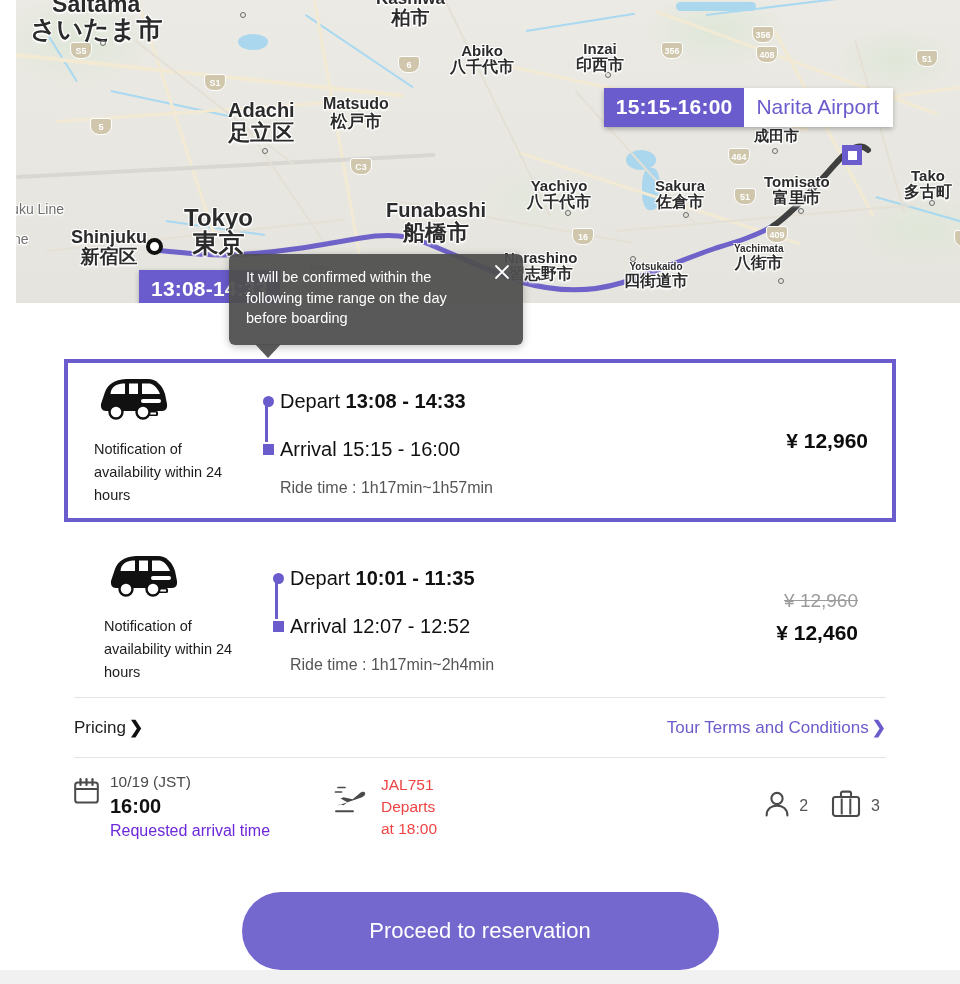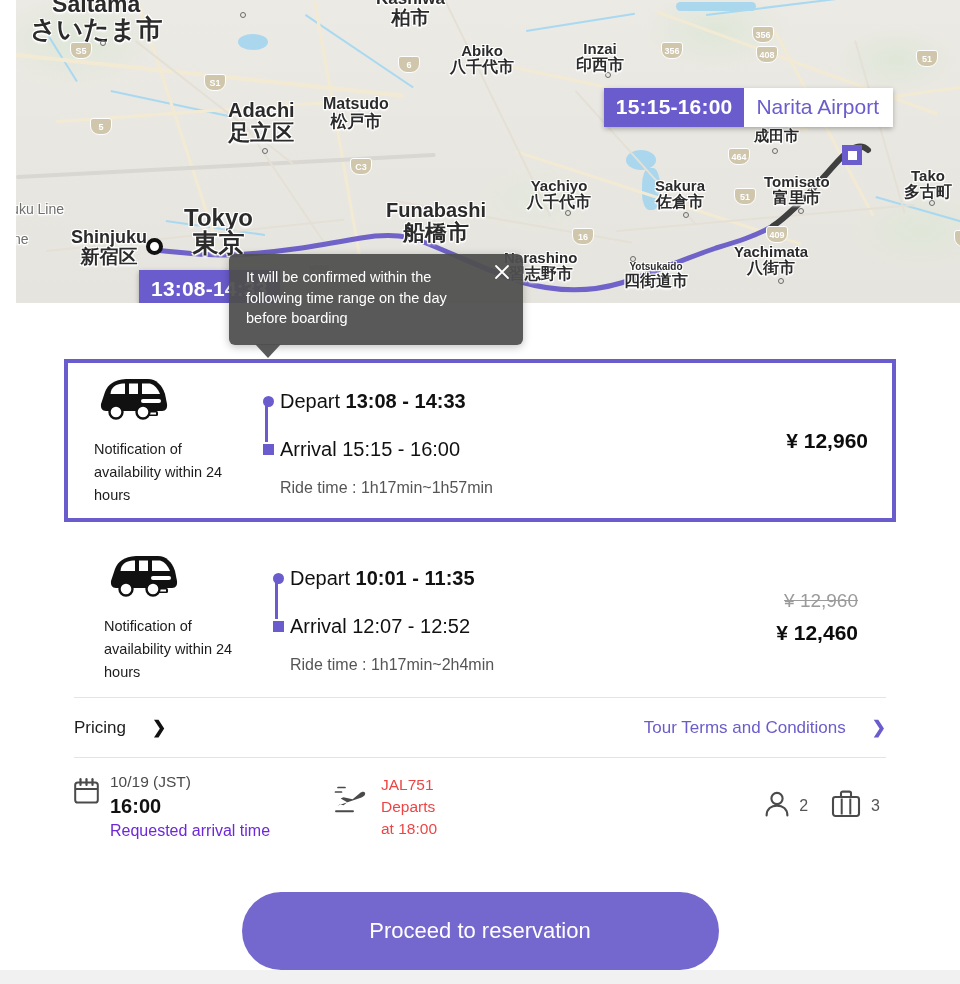--- a/index.html
+++ b/index.html
@@ -149,21 +149,21 @@
     font-size:19px; color:#9b9b9b; text-decoration:line-through;
     font-weight:normal; margin-bottom:9px; white-space:nowrap;
   }
 
   
   .links-row{
     width:812px; margin:0 auto; height:60px; display:flex;
     align-items:center; justify-content:space-between;
     border-bottom:1px solid #e4e4e4;
   }
-  .link{ display:flex; align-items:center; gap:26px; cursor:pointer; }
+  .link{ display:flex; align-items:center; gap:3px; cursor:pointer; }
   .link .txt{ font-size:17px; }
   #pricing-link .txt{ color:#1c1c1c; }
   #terms-link .txt{ color:#6a5ccd; }
   .chev{ font-weight:bold; font-size:17px; }
   #pricing-link .chev{ color:#111; }
   #terms-link .chev{ color:#6a5ccd; }
 
   
   .summary{
     width:812px; margin:0 auto; height:92px; display:flex; align-items:center;
@@ -316,21 +316,21 @@
     <span class="jp" style="font-size:16px;">習志野市</span>
   </div>
 
   <div class="plabel" style="left:608px;top:262px;">
     <span class="en" style="font-size:10px;">Yotsukaido</span>
     <span class="jp" style="font-size:16px;">四街道市</span>
   </div>
   <div class="pdot" style="left:614px;top:256px;"></div>
 
   <div class="plabel" style="left:718px;top:244px;">
-    <span class="en" style="font-size:15px;">Yachimata</span>
+    <span class="en" style="font-size:10px;">Yachimata</span>
     <span class="jp" style="font-size:16px;">八街市</span>
   </div>
   <div class="pdot" style="left:762px;top:278px;"></div>
 
   <div class="plabel" style="left:738px;top:128px;">
     <span class="jp" style="font-size:15px;">成田市</span>
   </div>
   <div class="pdot" style="left:756px;top:148px;"></div>
 
   <div class="plabel" style="left:-8px;top:202px;color:#6e6e6e;">

